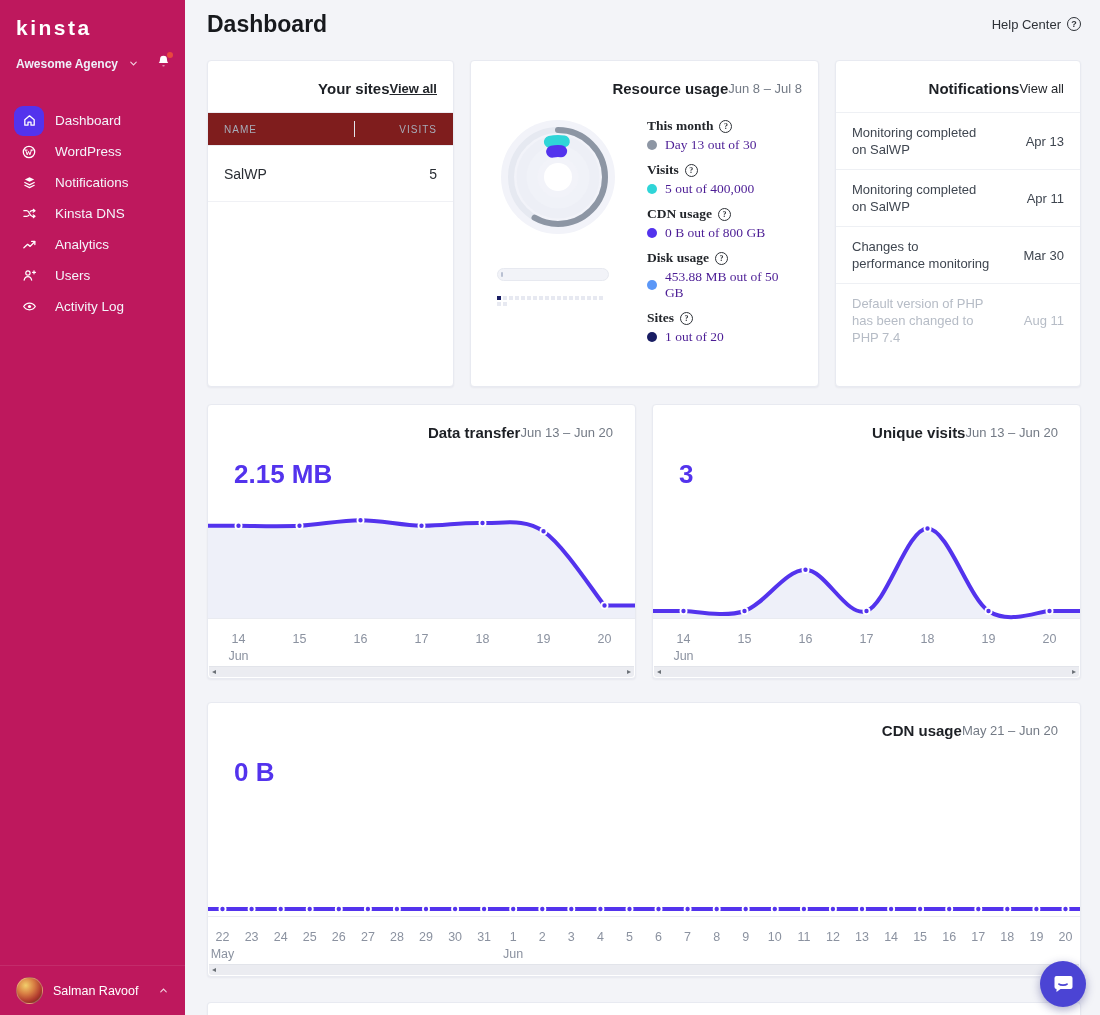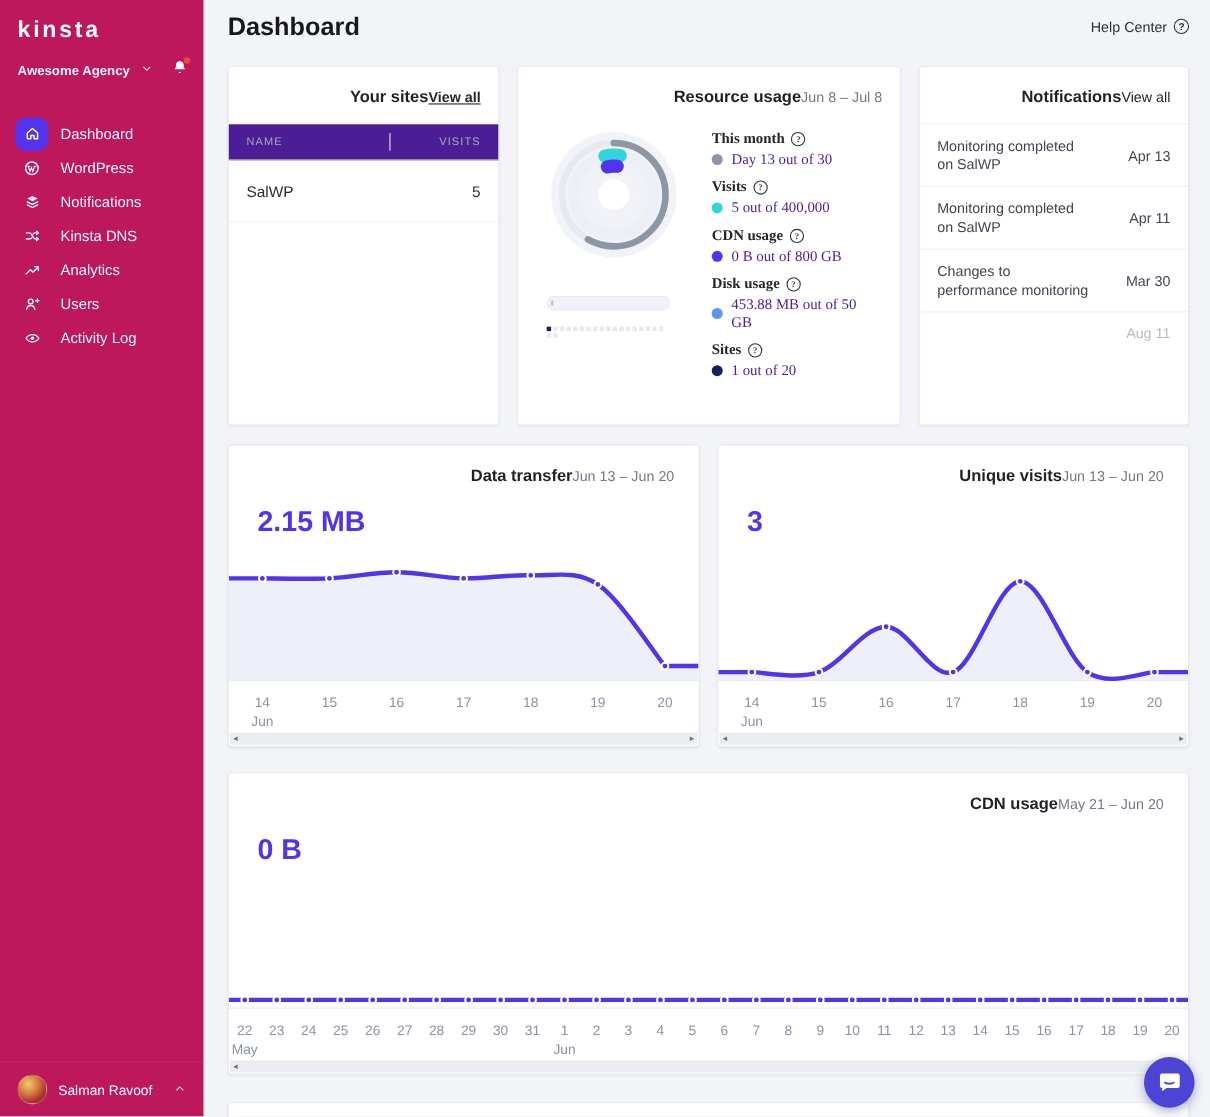--- a/index.html
+++ b/index.html
@@ -40,21 +40,21 @@
 
   .card-head { display:flex; align-items:center; justify-content:flex-end; padding:19px 16px 15px 16px; }
   .card-title { font-size:15px; font-weight:700; color:#1d2025; }
   .view-all { font-size:13px; font-weight:500; color:#23262b; cursor:pointer; }
   .view-all.u { text-decoration:underline; font-weight:700; }
   .range { font-size:13px; color:#737a85; }
 
   
   .sites-card { width:247px; min-width:247px; display:flex; flex-direction:column; }
   .sites-card .card-head { border-bottom:1px solid #ececf2; }
-  .thead { display:flex; align-items:center; height:33px; background:#4c1d95; border-bottom:1px solid #ececf2; font-size:10px; letter-spacing:1px; text-transform:uppercase; color:#a6adb9; }
+  .thead { display:flex; align-items:center; height:33px; background:#7f1d1d; border-bottom:1px solid #ececf2; font-size:10px; letter-spacing:1px; text-transform:uppercase; color:#a6adb9; }
   .thead .c1 { padding-left:16px; flex:1; }
   .thead .sep { width:1px; height:16px; background:#e2e4ea; }
   .thead .c2 { width:40%; text-align:right; padding-right:16px; }
   .trow { display:flex; align-items:center; height:56px; border-bottom:1px solid #f0f1f5; font-size:14px; color:#2a2e34; cursor:pointer; }
   .trow .c1 { padding-left:16px; flex:1; }
   .trow .c2 { text-align:right; padding-right:16px; }
 
   
   .res-card { width:349px; min-width:349px; }
   .res-body { display:flex; padding:4px 19px 0 26px;font-family:Liberation Serif, serif; }
@@ -330,20 +330,21 @@
         </div>
         <div class="notif-item">
           <span class="notif-text">Monitoring completed on SalWP</span>
           <span class="notif-date">Apr 11</span>
         </div>
         <div class="notif-item">
           <span class="notif-text">Changes to performance monitoring</span>
           <span class="notif-date">Mar 30</span>
         </div>
         <div class="notif-item muted">
+          <span class="notif-text">Default version of PHP has been changed to PHP 7.4</span>
           <span class="notif-date">Aug 11</span>
         </div>
       </section>
     </div>
 
     <div class="row2">
 
       <section class="card chart-card">
         <div class="card-head">
           <span class="card-title">Data transfer</span>

